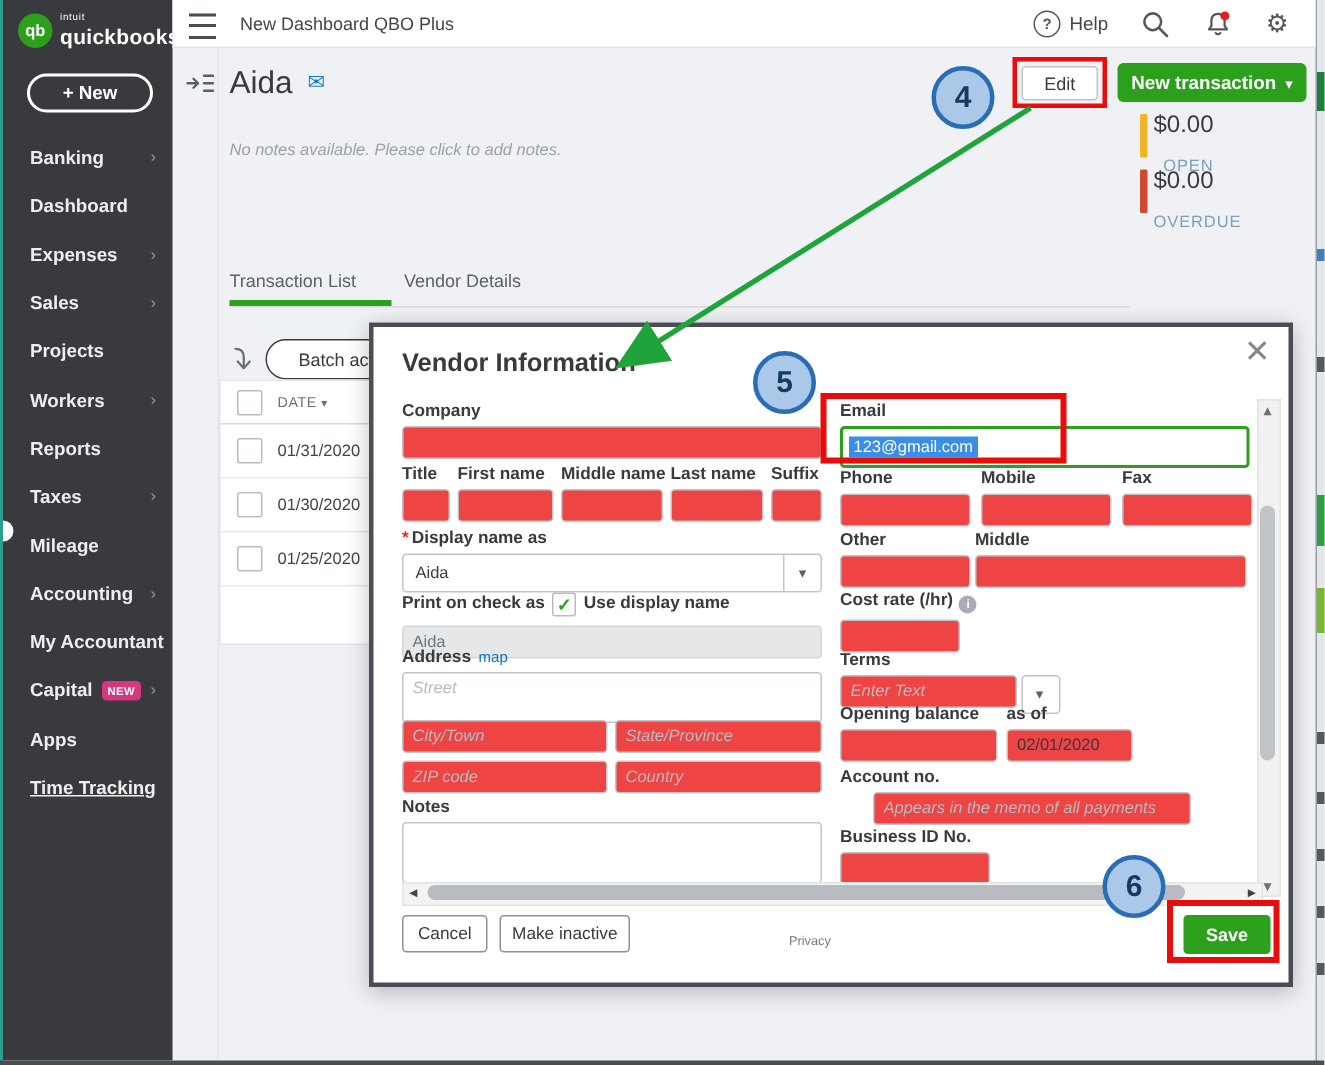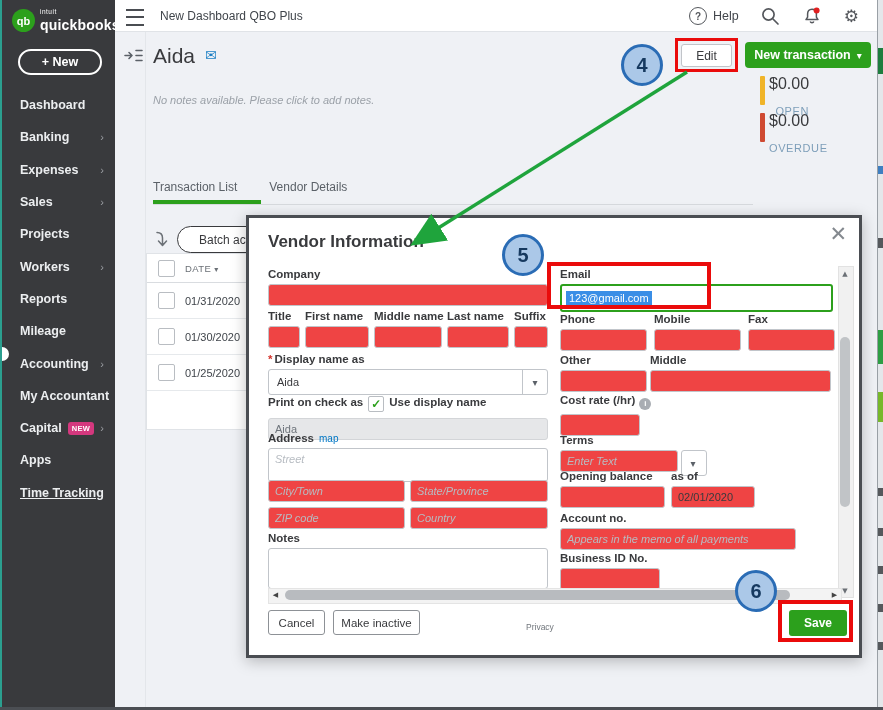--- a/index.html
+++ b/index.html
@@ -130,31 +130,31 @@
     <div class="qb-circle">qb</div>
     <div class="brand-text">
       <span class="brand-small">intuit</span>
       <span class="brand-name">quickbooks</span>
     </div>
   </div>
   <button class="new-btn">+ New</button>
   <nav class="nav">
 
       <div class="nav-item">
+        <span>Banking</span>
+
+        <span class="chev"></span>
+      </div>
+
+      <div class="nav-item">
         <span>Dashboard</span>
 
       </div>
 
       <div class="nav-item">
-        <span>Banking</span>
-
-        <span class="chev"></span>
-      </div>
-
-      <div class="nav-item">
         <span>Expenses</span>
 
         <span class="chev"></span>
       </div>
 
       <div class="nav-item">
         <span>Sales</span>
 
         <span class="chev"></span>
       </div>
@@ -168,20 +168,25 @@
         <span>Workers</span>
 
         <span class="chev"></span>
       </div>
 
       <div class="nav-item">
         <span>Reports</span>
 
       </div>
 
+      <div class="nav-item">
+        <span>Taxes</span>
+
+        <span class="chev"></span>
+      </div>
 
       <div class="nav-item">
         <span>Mileage</span>
 
       </div>
 
       <div class="nav-item">
         <span>Accounting</span>
 
         <span class="chev"></span>
@@ -385,21 +390,21 @@
     </div>
   </div>
   <div class="fld" style="left:311px;top:252px;width:276px;">
     <div class="row-flex" style="gap:6px;">
       <div style="width:105px;"><label>Opening balance</label><input class="inp" style=""></div>
       <div style="width:84px;"><label>as of</label><input class="inp" value="02/01/2020" style=""></div>
     </div>
   </div>
   <div class="fld" style="left:311px;top:294px;width:276px;">
     <label>Account no.</label>
-    <input class="inp" style="width: 236px;" placeholder="Appears in the memo of all payments">
+    <input class="inp" style="width: 212px; margin-left: 22px;" placeholder="Appears in the memo of all payments">
   </div>
   <div class="fld" style="left:311px;top:334px;width:276px;">
     <label>Business ID No.</label>
     <input class="inp" style="width: 100px;">
   </div>
 
   <div class="vscroll">
     <span class="sb-btn" style="top:0;">▲</span>
     <div class="thumb"></div>
     <span class="sb-btn" style="bottom:0;">▼</span>

